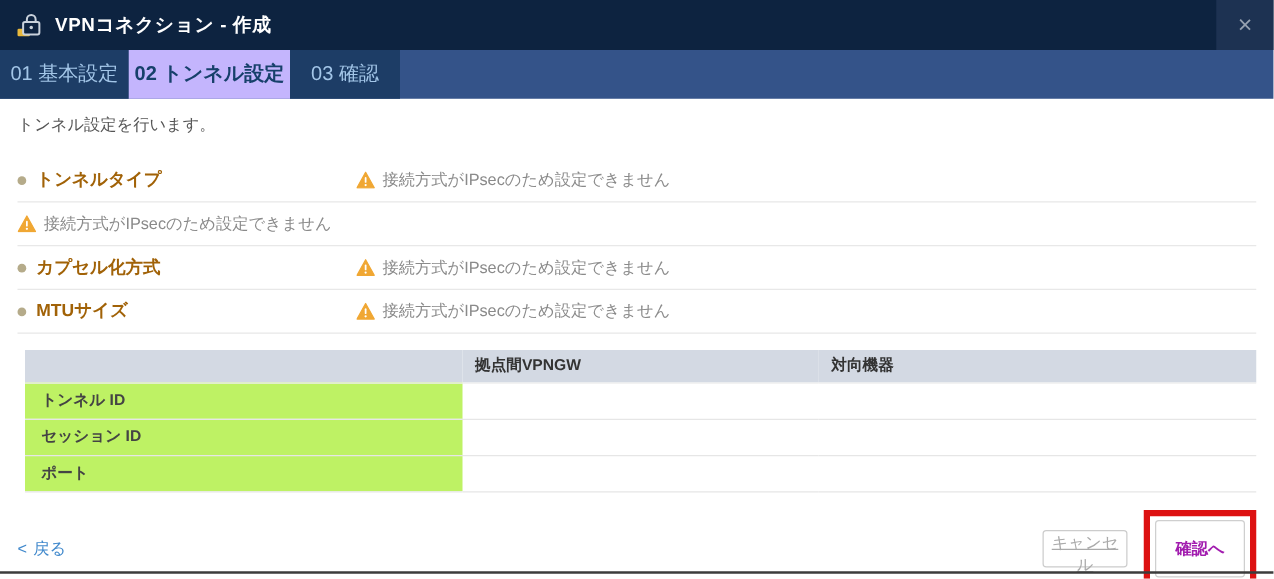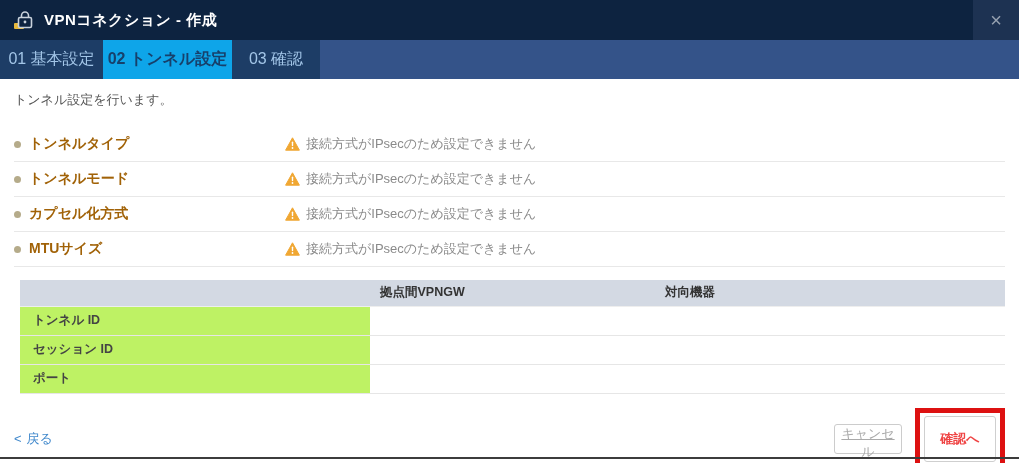--- a/index.html
+++ b/index.html
@@ -15,21 +15,21 @@
     display:flex; align-items:center; justify-content:center; cursor:pointer; }
   .closebox span { color:#96a1b0; font-size:20px; line-height:1; }
 
   
   .tabbar { height:39px; background:#345389; display:flex; }
   .tab { height:39px; display:flex; align-items:center; justify-content:center;
     font-size:16px; color:#a3c6e8; background:#1d3d66; cursor:pointer; }
   .tab.t1 { width:103px; }
   .tab.t2 { width:129px; }
   .tab.t3 { width:88px; }
-  .tab.active { background:#0ea5e9; color:#17406b; font-weight:bold; }
+  .tab.active { background:#c4b5fd; color:#17406b; font-weight:bold; }
 
   
   .content { padding:0 14px; }
   .intro { margin-top:12px; font-size:13px; color:#555555; }
 
   .settings { margin-top:18px; }
   .setting-row { height:35px; display:flex; align-items:center; border-bottom:1px solid #e8e8e8; }
   .s-label { width:271px; display:flex; align-items:center; }
   .bullet { width:7px; height:7px; border-radius:50%; background:#b5ab8a; margin-right:8px; flex:0 0 auto; }
   .s-label b { font-size:14px; color:#a16207; font-weight:bold; }
@@ -48,21 +48,21 @@
 
   
   .footer { margin-top:14px; display:flex; align-items:center; }
   .back { color:#4189cc; font-size:13px; cursor:pointer; text-decoration:none; display:inline-flex; align-items:center; }
   .back .chev { margin-right:5px; font-size:13px; }
   .btns { margin-left:auto; display:flex; align-items:center; }
   .btn-cancel { width:68px; height:30px; background:#ffffff; border:1px solid #cccccc; border-radius:3px;
     color:#aaaaaa; font-size:13px; cursor:pointer;text-decoration:underline; }
   .red-box { border:5px solid #dd1111; padding:3px 4px; margin-left:13px; }
   .btn-confirm { width:72px; height:46px; background:#ffffff; border:1px solid #cfcfcf; border-radius:3px;
-    color:#ef4444; font-size:13px; font-weight:bold; cursor:pointer; }
+    color:#a21caf; font-size:13px; font-weight:bold; cursor:pointer; }
 
   .bottom-line { position:absolute; left:0; bottom:4px; width:100%; height:2px; background:#3c3c3c; }
 </style>
 </head>
 <body>
 
 <div class="dialog">
 
   <div class="titlebar">
     <span class="lock">
@@ -99,24 +99,20 @@
           <svg width="15" height="14" viewBox="0 0 15 14">
             <path d="M7.5 0.8 L14.4 13.2 H0.6 Z" fill="#f0a733" stroke="#f0a733" stroke-linejoin="round"></path>
             <rect x="6.8" y="4.6" width="1.4" height="4.6" rx="0.7" fill="#ffffff"></rect>
             <circle cx="7.5" cy="11" r="0.9" fill="#ffffff"></circle>
           </svg>
           <span>接続方式がIPsecのため設定できません</span>
         </div>
       </div>
 
       <div class="setting-row">
-        <div class="s-label">
-          <span class="bullet"></span>
-          <b>トンネルモード</b>
-        </div>
         <div class="warn">
           <svg width="15" height="14" viewBox="0 0 15 14">
             <path d="M7.5 0.8 L14.4 13.2 H0.6 Z" fill="#f0a733" stroke="#f0a733" stroke-linejoin="round"></path>
             <rect x="6.8" y="4.6" width="1.4" height="4.6" rx="0.7" fill="#ffffff"></rect>
             <circle cx="7.5" cy="11" r="0.9" fill="#ffffff"></circle>
           </svg>
           <span>接続方式がIPsecのため設定できません</span>
         </div>
       </div>
 

